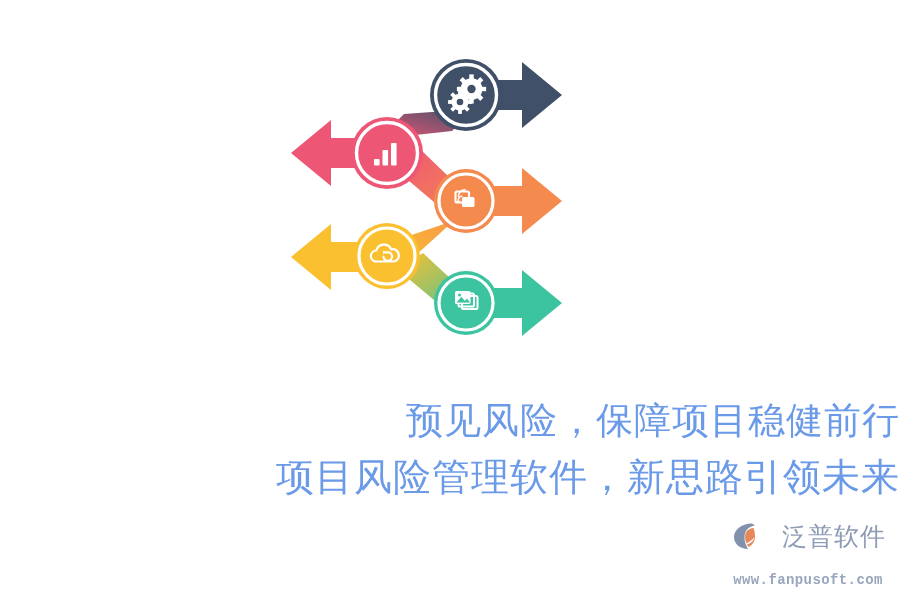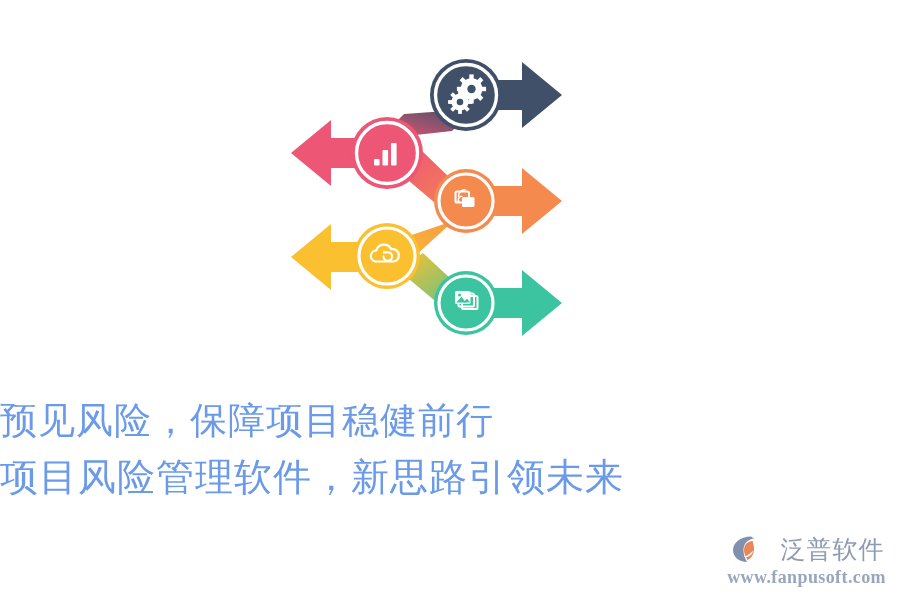--- a/index.html
+++ b/index.html
@@ -21,21 +21,21 @@
     top: 0;
     width: 900px;
     height: 600px;
   }
 
   .headline-block {
     position: absolute;
     left: 0;
     top: 392px;
     width: 900px;
-    text-align: left;
+    text-align: right;
     pointer-events: none;
   }
   .headline-line {
     display: block;
     color: #6b9ae8;
     font-size: 37px;
     line-height: 57px;
     letter-spacing: 1px;
     white-space: nowrap;
     font-family: "DejaVu Sans", "Liberation Sans", sans-serif;
@@ -64,24 +64,24 @@
   }
   .brand-name {
     color: #8e9bb5;
     font-size: 25px;
     letter-spacing: 1px;
     font-family: "DejaVu Sans", "Liberation Sans", sans-serif;
     line-height: 1;
   }
   .brand-url {
     color: #9aa6bd;
-    font-size: 18px;
+    font-size: 14px;
     letter-spacing: 0.4px;
-    margin-top: 2px;
-    font-family: Liberation Serif, serif;
+    margin-top: 20px;
+    font-family: Liberation Mono, monospace;
     font-weight: bold;
   }
 </style>
 </head>
 <body>
 
 <svg id="infographic" viewBox="0 0 900 600" xmlns="http://www.w3.org/2000/svg">
   <defs>
     <linearGradient id="gradChartGears" x1="0" y1="1" x2="1" y2="0">
       <stop offset="0%" stop-color="#ed5675"></stop>

